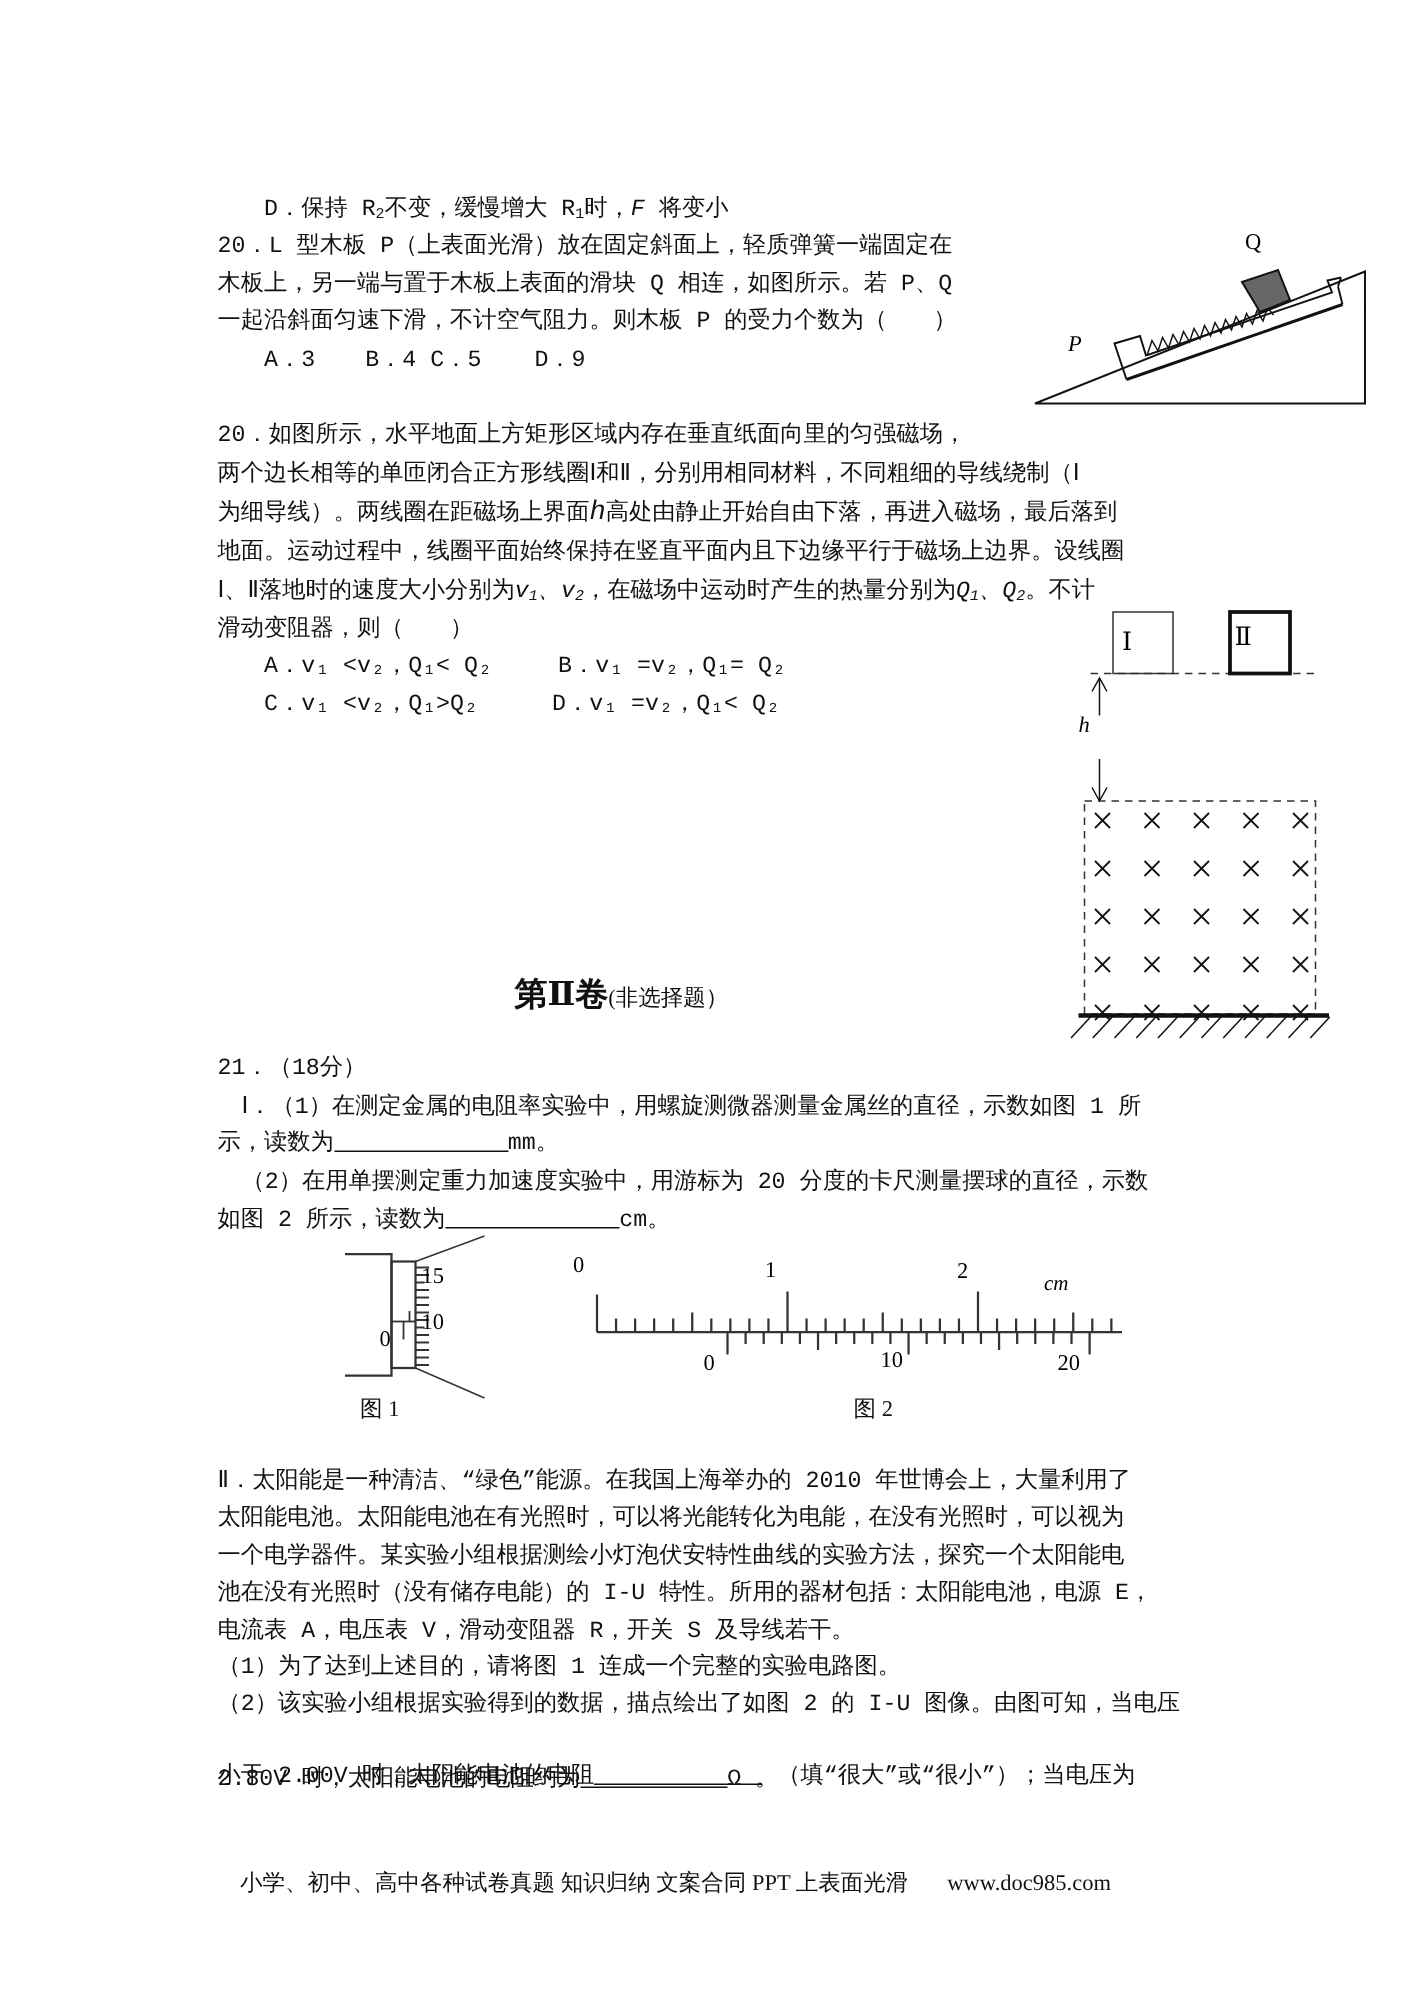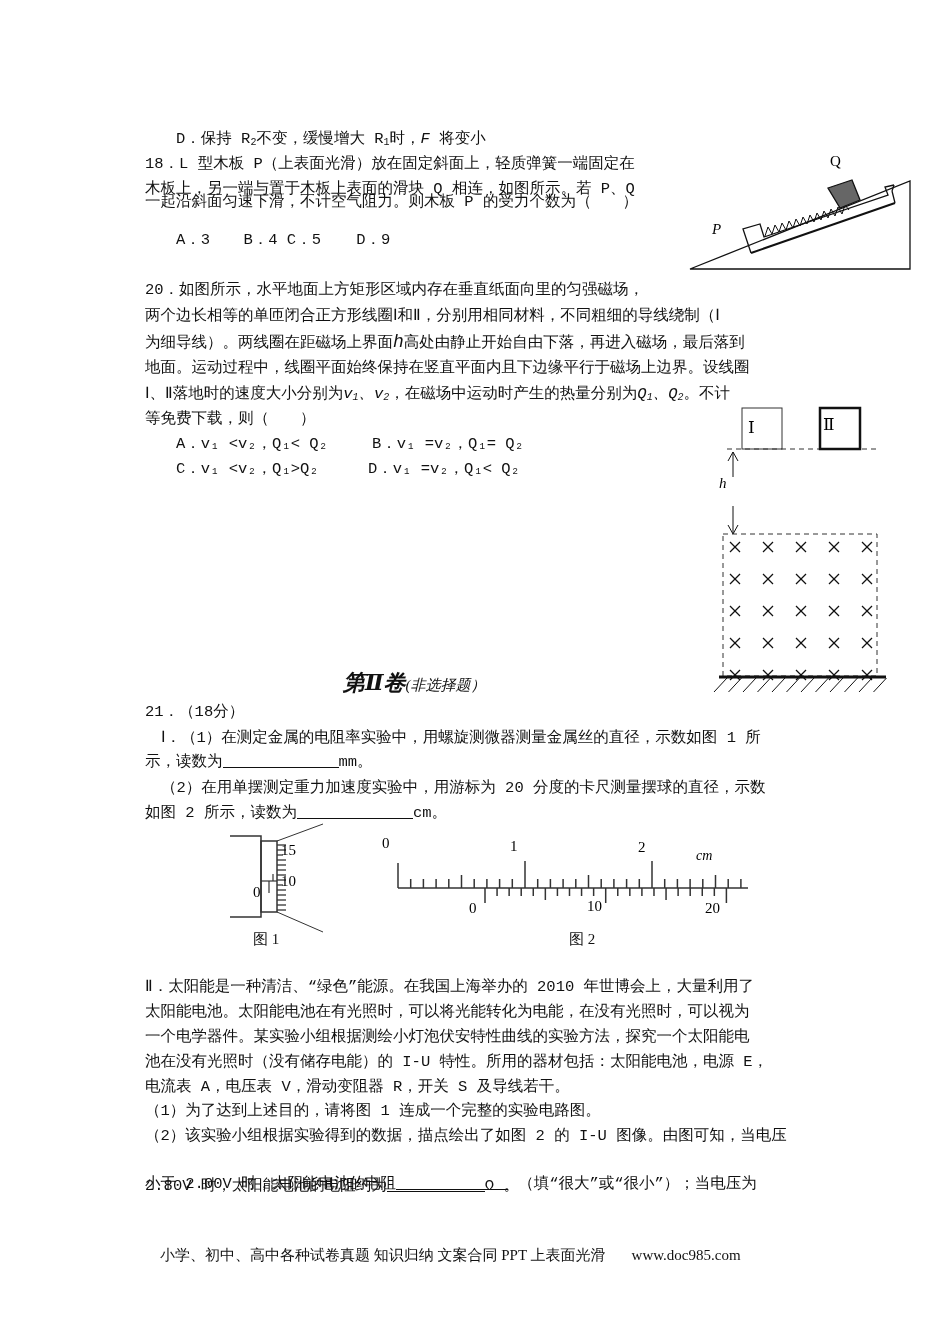--- a/index.html
+++ b/index.html
@@ -3,37 +3,37 @@
 <meta charset="utf-8">
 <style>
   html, body { margin:0; padding:0; background:#fff; }
   body { width:950px; height:1344px; position:relative; overflow:hidden;
          font-family:"Liberation Serif","DejaVu Serif",serif; color:#111; font-size:15.5px; }
   .line { position:absolute; left:145px; white-space:nowrap; line-height:28px;font-family:Liberation Mono, monospace; }
   .ind { left:176px; }
   .it { font-style:italic; }
   sub { font-size:10px; vertical-align:-2px; }
   .blank { display:inline-block; border-bottom:1px solid #111; height:14px; vertical-align:-2px; }
-  .title { position:absolute; left:343px; top:668px; font-size:22px; font-weight:bold;font-style:italic; }
+  .title { position:absolute; left:343px; top:648px; font-size:22px; font-weight:bold; }
   .title small { font-size:15px; font-weight:normal; }
   .footer { position:absolute; left:160px; top:1246px; font-size:15px; white-space:nowrap; }
   .footer .url { margin-left:26px;margin-top:32px; }
   svg { position:absolute; overflow:visible; }
   .cap { position:absolute; font-size:15px; }
 </style>
 </head>
 <body>
 
 <div class="line ind" style="top:125px">
   <span>D．保持 R</span><sub>2</sub><span>不变，缓慢增大 R</span><sub>1</sub><span>时，</span><span class="it">F</span><span> 将变小</span>
 </div>
 
-<div class="line" style="top:150px">18．L 型木板 P（上表面光滑）放在固定斜面上，轻质弹簧一端固定在</div>
+<div class="line" style="top:150px">20．L 型木板 P（上表面光滑）放在固定斜面上，轻质弹簧一端固定在</div>
 <div class="line" style="top:175px">木板上，另一端与置于木板上表面的滑块 Q 相连，如图所示。若 P、Q</div>
-<div class="line" style="top:188px">一起沿斜面匀速下滑，不计空气阻力。则木板 P 的受力个数为（　　）</div>
+<div class="line" style="top:200px">一起沿斜面匀速下滑，不计空气阻力。则木板 P 的受力个数为（　　）</div>
 <div class="line ind" style="top:226px">
   <span>A．3</span>
   <span style="margin-left:24px">B．4</span>
   <span style="">C．5</span>
   <span style="margin-left:26px">D．9</span>
 </div>
 
 <svg style="left:688px;top:148px" width="230" height="125">
   <polygon points="2,121 222,33 222,121" fill="none" stroke="#111" stroke-width="1.3"></polygon>
   <polygon points="54,80 71,76 77,89 225,39 222,30 205,37 203,27 54,80 ... " fill="none" stroke="none"></polygon>
@@ -51,21 +51,21 @@
 
 <div class="line" style="top:276px">20．如图所示，水平地面上方矩形区域内存在垂直纸面向里的匀强磁场，</div>
 <div class="line" style="top:302px">两个边长相等的单匝闭合正方形线圈Ⅰ和Ⅱ，分别用相同材料，不同粗细的导线绕制（Ⅰ</div>
 <div class="line" style="top:328px">
   <span>为细导线）。两线圈在距磁场上界面</span><span class="it" style="font-size:18px">h</span><span>高处由静止开始自由下落，再进入磁场，最后落到</span>
 </div>
 <div class="line" style="top:354px">地面。运动过程中，线圈平面始终保持在竖直平面内且下边缘平行于磁场上边界。设线圈</div>
 <div class="line" style="top:380px">
   <span>Ⅰ、Ⅱ落地时的速度大小分别为</span><span class="it">v<sub>1</sub>、v<sub>2</sub></span><span>，在磁场中运动时产生的热量分别为</span><span class="it">Q<sub>1</sub>、Q<sub>2</sub></span><span>。不计</span>
 </div>
-<div class="line" style="top:405px">等免费下载，则（　　）</div>
+<div class="line" style="top:405px">滑动变阻器，则（　　）</div>
 <div class="line ind" style="top:430px">A．v₁ &lt;v₂，Q₁&lt; Q₂</div>
 <div class="line" style="top:430px;left:372px">B．v₁ =v₂，Q₁= Q₂</div>
 <div class="line ind" style="top:455px">C．v₁ &lt;v₂，Q₁&gt;Q₂</div>
 <div class="line" style="top:455px;left:368px">D．v₁ =v₂，Q₁&lt; Q₂</div>
 
 <svg id="fieldfig" style="left:710px;top:400px" width="190" height="295">
   <line x1="17" y1="49" x2="168" y2="49" stroke="#333" stroke-dasharray="5,4" stroke-width="1"></line>
   <rect x="32" y="8" width="40" height="41" fill="none" stroke="#333" stroke-width="1"></rect>
   <text x="38" y="33" font-size="17">Ⅰ</text>
   <rect x="110" y="8" width="40" height="41" fill="none" stroke="#111" stroke-width="2.5"></rect>
@@ -234,21 +234,21 @@
       <line x1="52" y1="60" x2="61" y2="60"></line>
       <line x1="52" y1="65" x2="61" y2="65"></line>
       <line x1="52" y1="70" x2="61" y2="70"></line>
       <line x1="52" y1="75" x2="61" y2="75"></line>
       <line x1="52" y1="80" x2="61" y2="80"></line>
     </g>
   <text x="56" y="25" font-size="15">15</text>
   <text x="56" y="56" font-size="15">10</text>
   <text x="28" y="67" font-size="15">0</text>
 </svg>
-<div class="cap" style="left:253px;top:930px">图 1</div>
+<div class="cap" style="left:240px;top:930px">图 1</div>
 
 <svg id="vern" style="left:390px;top:830px" width="370" height="90">
   <line x1="8" y1="58" x2="358" y2="58" stroke="#333" stroke-width="1.5"></line>
   <g id="mainticks" stroke="#333" stroke-width="1.5">
       <line x1="8" y1="58" x2="8" y2="33"></line>
       <line x1="20.7" y1="58" x2="20.7" y2="49"></line>
       <line x1="33.4" y1="58" x2="33.4" y2="49"></line>
       <line x1="46.099999999999994" y1="58" x2="46.099999999999994" y2="49"></line>
       <line x1="58.8" y1="58" x2="58.8" y2="49"></line>
       <line x1="71.5" y1="58" x2="71.5" y2="45"></line>

